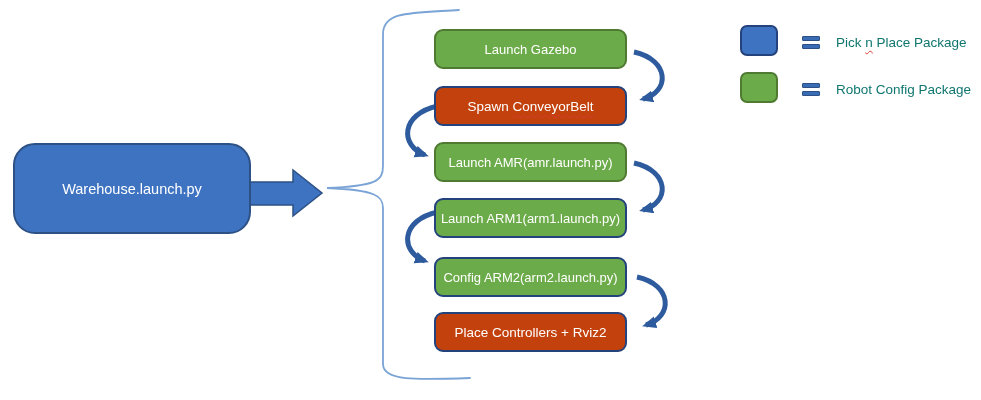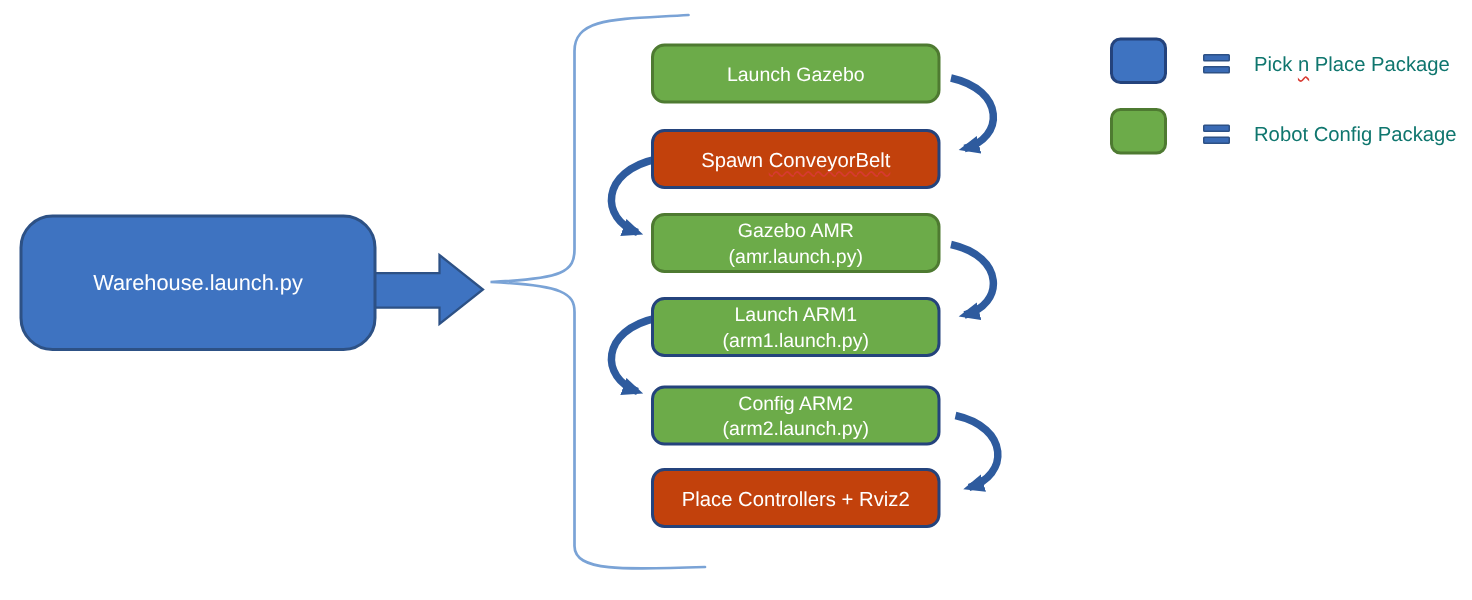--- a/index.html
+++ b/index.html
@@ -14,21 +14,21 @@
     position:absolute;left:13px;top:143px;width:238px;height:91px;
     background:#3e73c1;border:2.5px solid #2d5185;border-radius:22px;
     display:flex;align-items:center;justify-content:center;
     color:#ffffff;font-size:14.5px;box-sizing:border-box;
   }
 
   
   .step{
     position:absolute;left:434px;width:193px;height:40px;
     border-radius:9px;box-sizing:border-box;
-    display:flex;flex-direction:column;align-items:center;justify-content:center;
+    display:flex;flex-direction:row;align-items:center;justify-content:center;
     color:#ffffff;font-size:13px;line-height:17px;text-align:center;
   }
   .fill-green{background:#6cab49;}
   .fill-blue{background:#c2410c;}
   .edge-green{border:2px solid #4e7a31;}
   .edge-navy{border:2px solid #24437c;}
   .step-1{top:29px;}
   .step-2{top:86px;}
   .step-3{top:142px;}
   .step-4{top:198px;}
@@ -98,21 +98,21 @@
     <div>Launch Gazebo</div>
   </div>
 
   <div class="step step-2 fill-blue edge-navy single-line">
     <div>
       <span class="keep-space">Spawn </span><span class="squiggle">ConveyorBelt</span>
     </div>
   </div>
 
   <div class="step step-3 fill-green edge-green">
-    <div>Gazebo AMR</div>
+    <div>Launch AMR</div>
     <div>(amr.launch.py)</div>
   </div>
 
   <div class="step step-4 fill-green edge-navy">
     <div>Launch ARM1</div>
     <div>(arm1.launch.py)</div>
   </div>
 
   <div class="step step-5 fill-green edge-navy">
     <div>Config ARM2</div>

